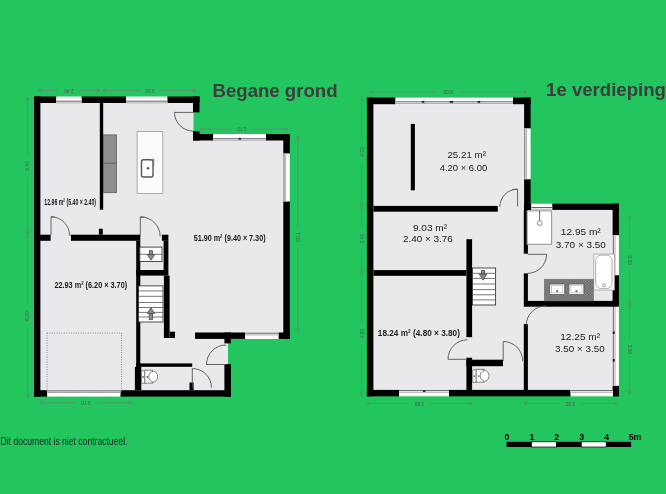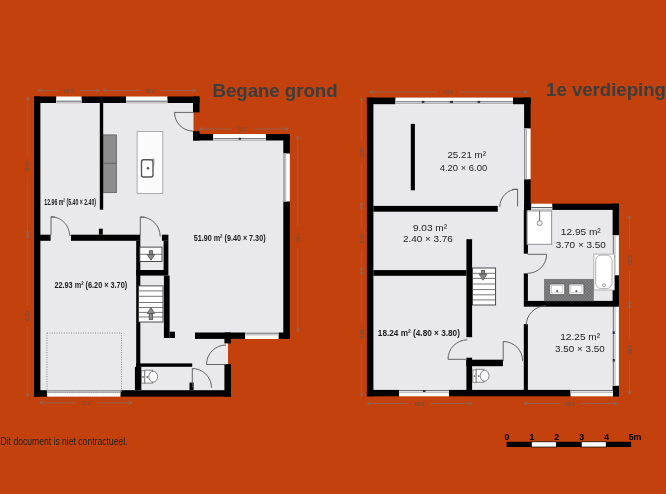--- a/index.html
+++ b/index.html
@@ -1,16 +1,16 @@
 <!DOCTYPE html>
 <html><head>
 <meta charset="utf-8">
 <style>
   html,body{margin:0;padding:0;background:#fff;}
-  #page{position:relative;width:666px;height:494px;background:#c2410c;overflow:hidden;
+  #page{position:relative;width:666px;height:494px;background:#22c55e;overflow:hidden;
         font-family:"Liberation Sans",sans-serif;}
   svg{position:absolute;top:0;left:0;}
   text{font-family:"Liberation Sans",sans-serif;}
 </style>
 </head>
 <body>
 <div id="page">
 <svg width="666" height="494" viewBox="0 0 666 494">
   <defs>
     <pattern id="vanitytex" width="3" height="3" patternUnits="userSpaceOnUse">

